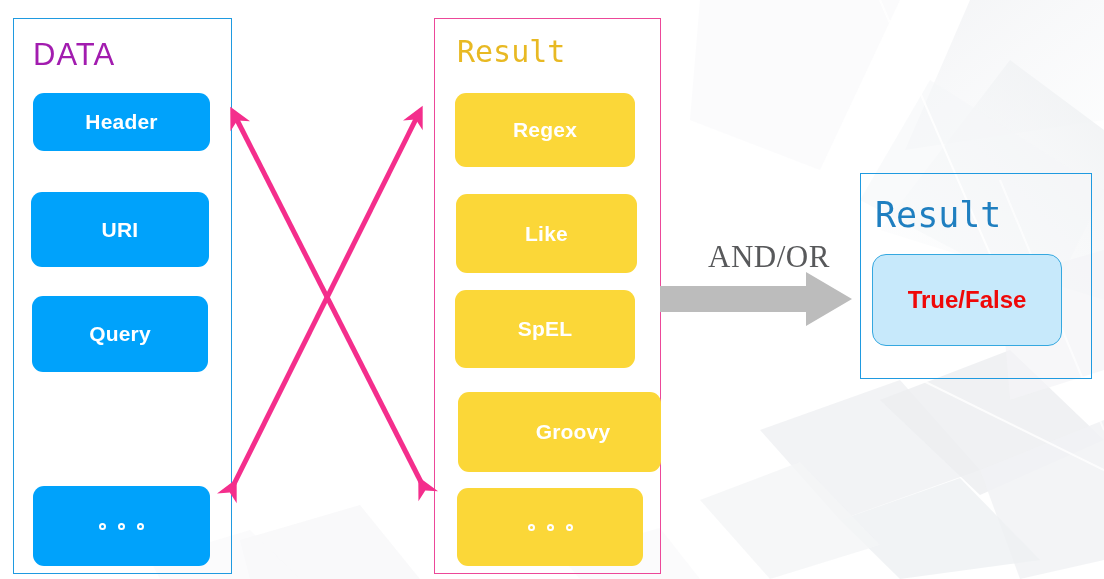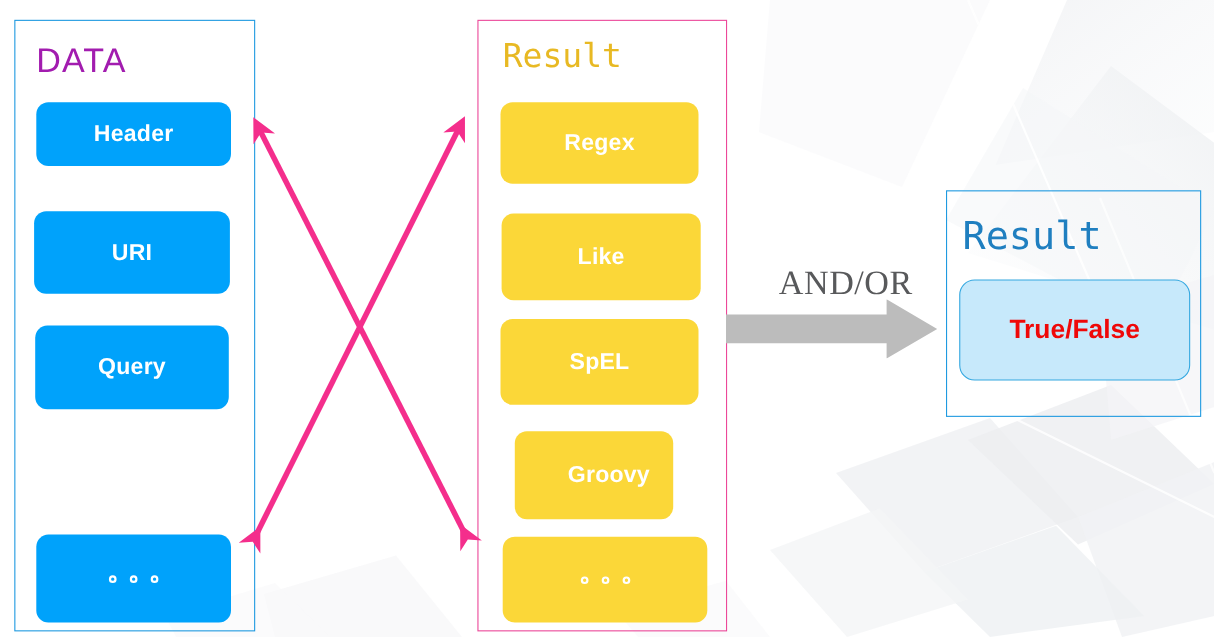--- a/index.html
+++ b/index.html
@@ -117,21 +117,21 @@
     border-radius: 50%;
     border: 2.5px solid #ffffff;
     box-sizing: border-box;
   }
 
   
   #result-box {
     position: absolute;
     left: 11px;
     top: 80px;
-    width: 210px;
+    width: 190px;
     height: 92px;
     box-sizing: border-box;
     background: #c7e9fb;
     border: 1px solid #35a8e0;
     border-radius: 14px;
     display: flex;
     align-items: center;
     justify-content: center;
   }
   #result-value {
@@ -237,21 +237,21 @@
 
   <div class="pill pill-gold" style="left:455px; top:93px; width:180px; height:74px; z-index:4;">
     <span>Regex</span>
   </div>
   <div class="pill pill-gold" style="left:456px; top:194px; width:181px; height:79px; z-index:4;">
     <span>Like</span>
   </div>
   <div class="pill pill-gold" style="left:455px; top:290px; width:180px; height:78px; z-index:4;">
     <span>SpEL</span>
   </div>
-  <div class="pill pill-gold" style="left:468px; top:392px; width:144px; height:80px; z-index:4;padding-left:27px;">
+  <div class="pill pill-gold" style="left:458px; top:392px; width:203px; height:80px; z-index:4;padding-left:27px;">
     <span>Groovy</span>
   </div>
   <div class="pill pill-gold" style="left:457px; top:488px; width:186px; height:78px; z-index:4;">
     <span class="dots">
       <i class="dot-ring"></i>
         <i class="dot-ring"></i>
         <i class="dot-ring"></i>
     </span>
   </div>
 

